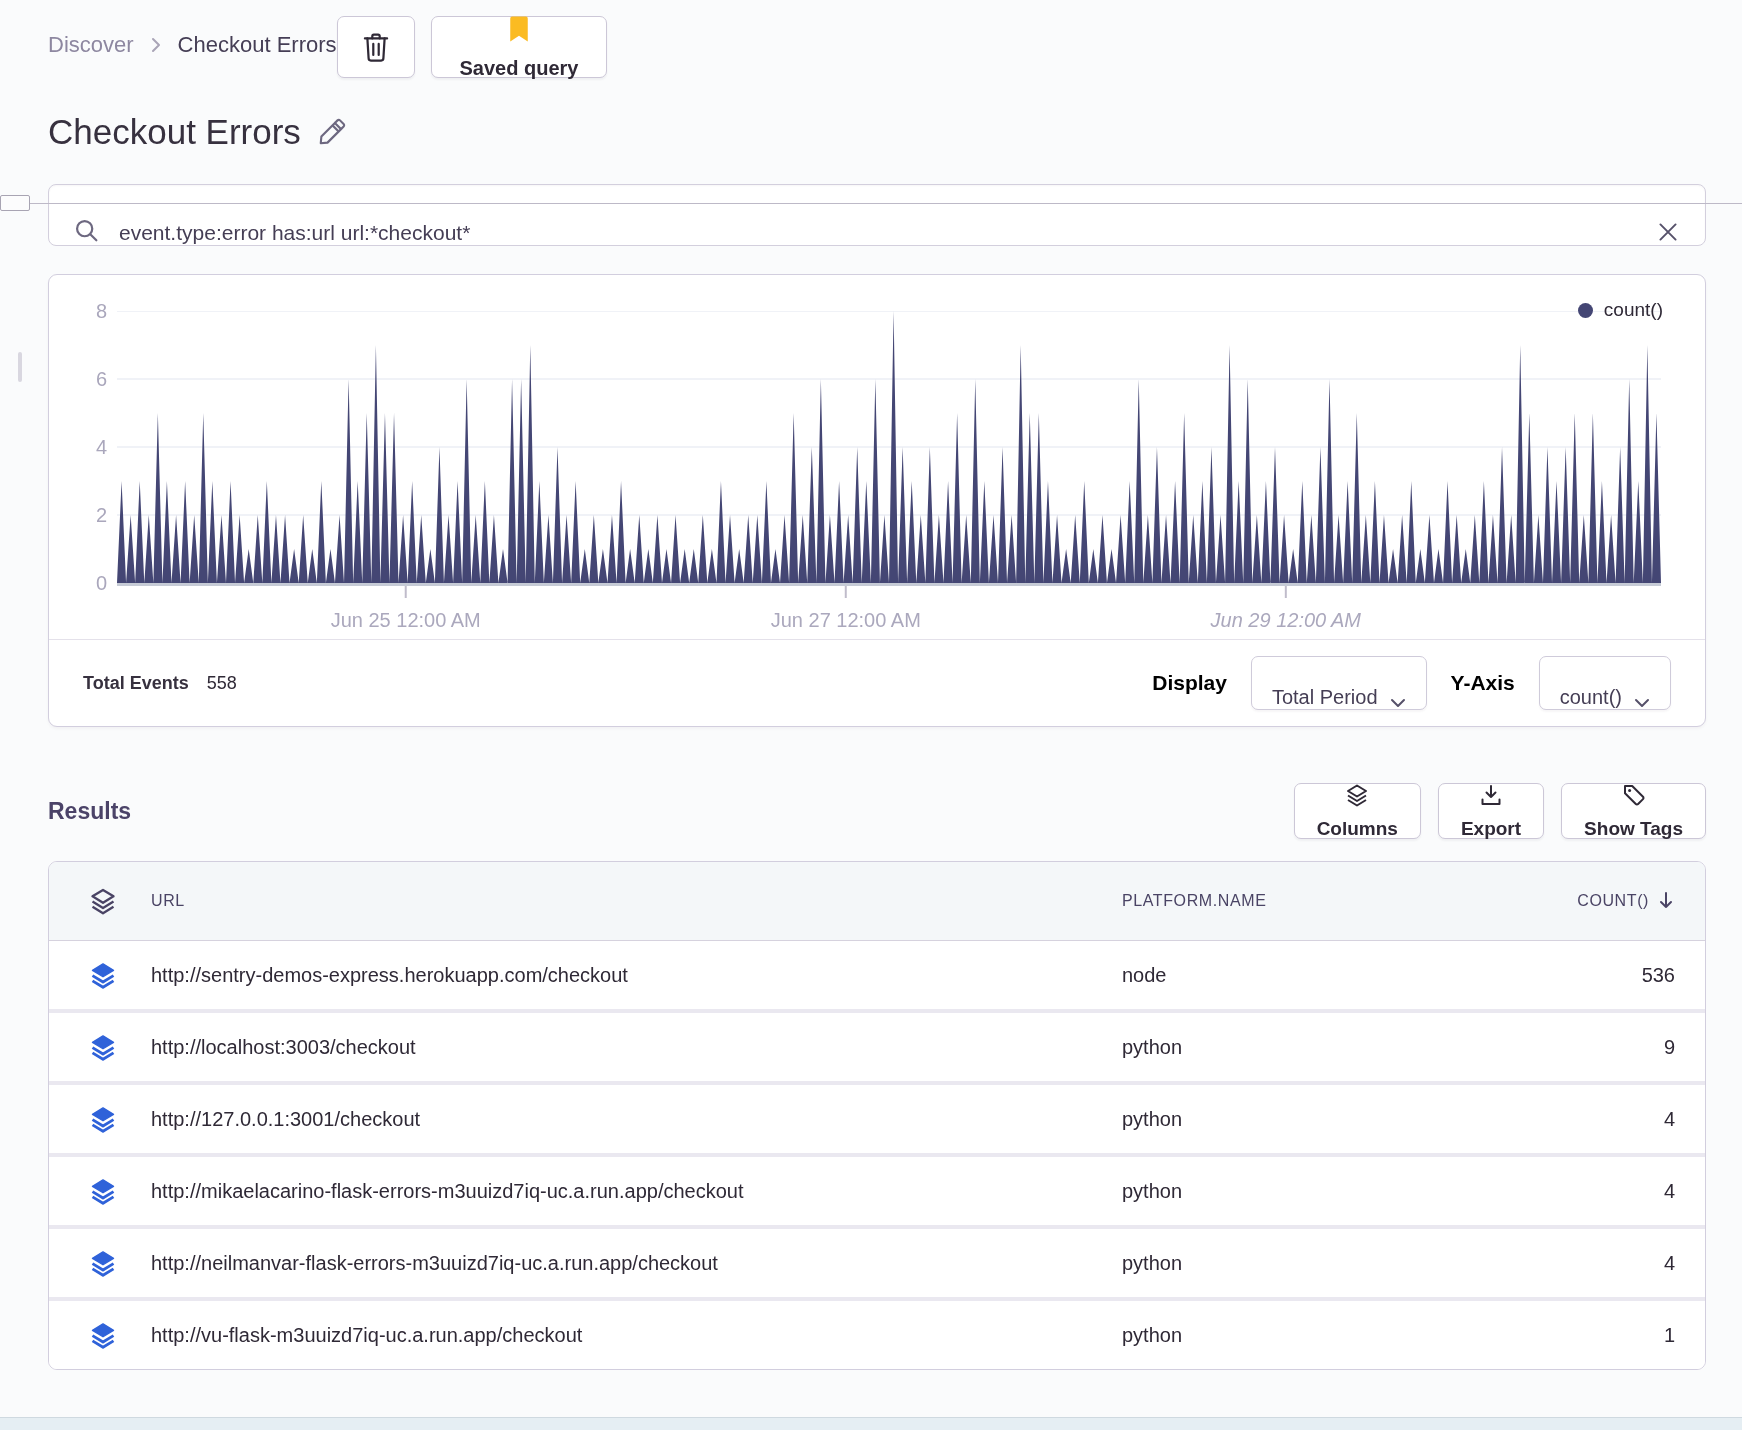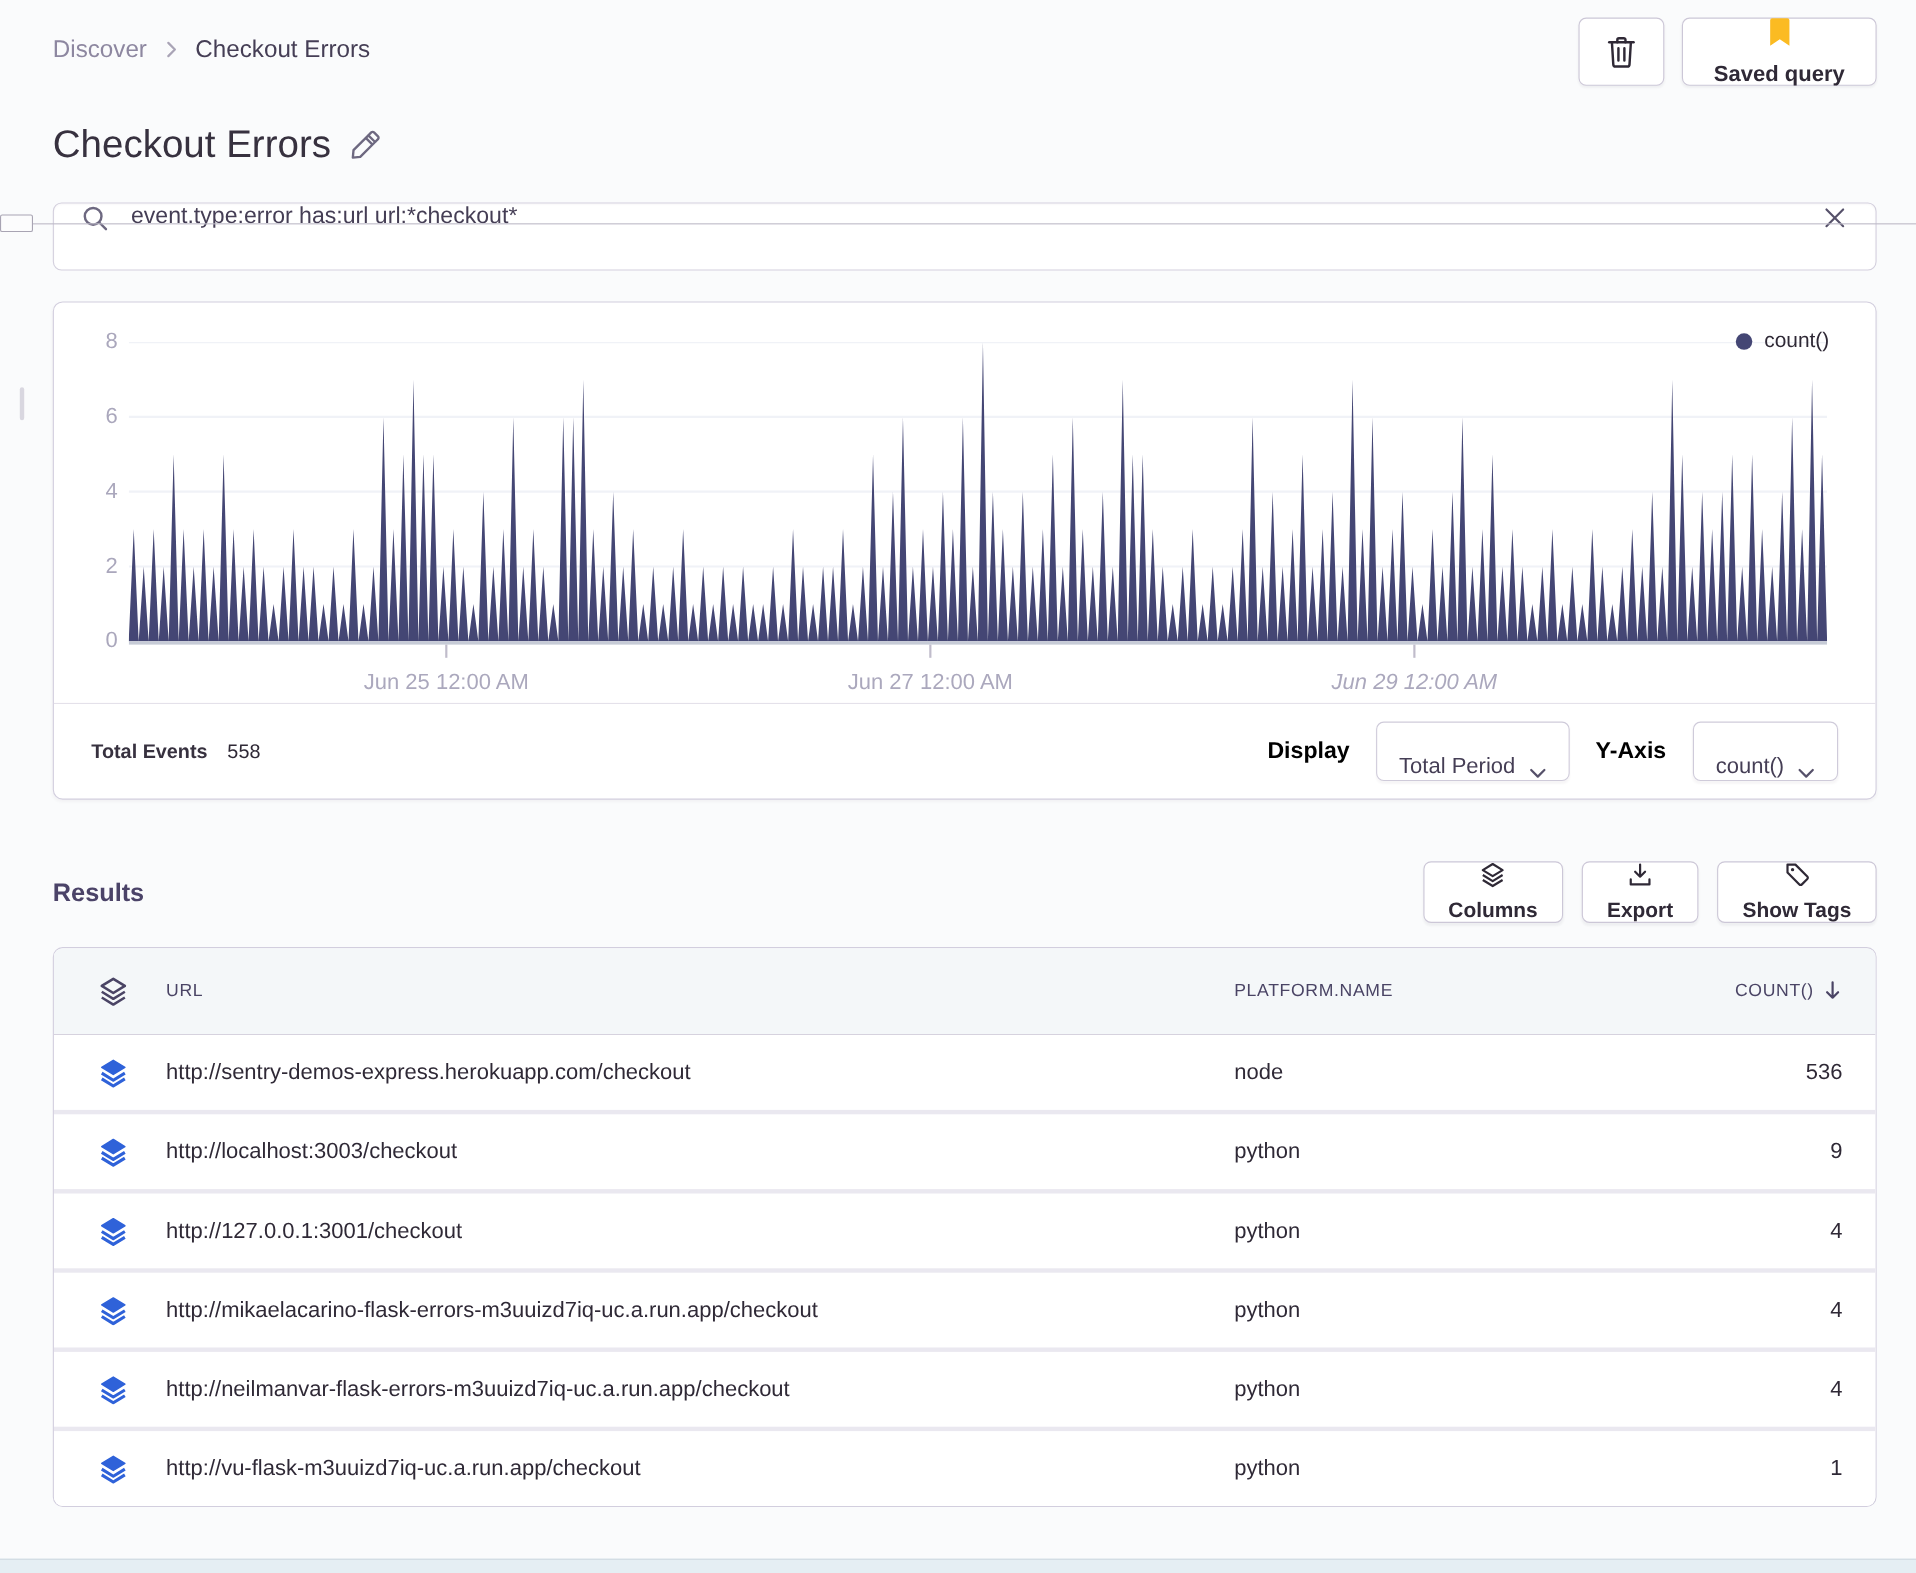--- a/index.html
+++ b/index.html
@@ -2,21 +2,21 @@
 <html><head>
 <meta charset="utf-8">
 <style>
   html,body{margin:0;padding:0}
   body{
     width:1742px;height:1430px;position:relative;overflow:hidden;
     background:#fafbfc;color:#2f2936;
     font-family:"Liberation Sans",sans-serif;
   }
   
-  .topbar{display:flex;justify-content:space-between;align-items:flex-start;padding:16px 36px 0 48px}
+  .topbar{display:flex;align-items:flex-start;padding:16px 36px 0 48px}
   .breadcrumb{display:flex;align-items:center;gap:14px;padding-top:16px;font-size:22px}
   .crumb-muted{color:#8d87a0}
   .crumb-sep{color:#a9a4b6;display:flex;align-items:center}
   .crumb-current{color:#453e55}
   .actions{display:flex;gap:16px}
   .btn{
     background:#fff;border:1px solid #ccc7d7;border-radius:7px;
     box-shadow:0 2px 2px rgba(43,34,51,.05);
     display:inline-flex;align-items:center;justify-content:center;gap:13px;
     font-weight:bold;color:#2f2936;font-size:20px;cursor:pointer;flex-direction:column;
@@ -24,21 +24,21 @@
   .btn-trash{width:78px;height:62px}
   .btn-saved{height:62px;padding:0 28px}
   
   .page-title{margin:34px 48px 0;font-size:35px;color:#37313f;display:flex;align-items:center;gap:16px;font-weight:normal}
   
   .page-divider{position:absolute;top:203px;left:0;right:0;height:1px;background:#bdb9c7}
   .divider-handle{position:absolute;top:195px;left:0;width:30px;height:16px;background:#fcfcfd;border:1px solid #a8a4b3;border-radius:2px;box-sizing:border-box}
   .edge-artifact{position:absolute;left:18px;top:352px;width:4px;height:30px;border-radius:3px;background:#d9d7e0}
   
   .search-row{margin:32px 36px 0 48px}
-  .search-box{height:62px;background:#fff;border:1px solid #d3cfdd;border-radius:8px;box-shadow:inset 0 1px 2px rgba(43,34,51,.04);display:flex;align-items:flex-start;padding:0 24px;gap:18px;font-size:21px;color:#453e55;box-sizing:border-box}
+  .search-box{height:62px;background:#fff;border:1px solid #d3cfdd;border-radius:8px;box-shadow:inset 0 1px 2px rgba(43,34,51,.04);display:flex;align-items:flex-end;padding:0 24px;gap:18px;font-size:21px;color:#453e55;box-sizing:border-box}
   .search-query{flex:1;white-space:nowrap;overflow:hidden}
   .icon-btn{display:flex;align-items:center;justify-content:center;cursor:pointer}
   
   .chart-panel{margin:28px 36px 0 48px;background:#fff;border:1px solid #d2cede;border-radius:9px;box-shadow:0 2px 3px rgba(43,34,51,.04)}
   .chart-body{position:relative;padding:20px 44px 0 20px}
   .legend{position:absolute;top:24px;right:42px;display:flex;align-items:center;gap:11px;font-size:19px;color:#2f2936}
   .legend-dot{width:15px;height:15px;border-radius:50%;background:#444674}
   .plot-wrap{display:flex;align-items:flex-start;margin-top:16px}
   .y-axis{flex:0 0 48px;position:relative;height:272px}
   .y-axis span{position:absolute;right:10px;transform:translateY(-50%);font-size:20px;color:#aaa7bc}

